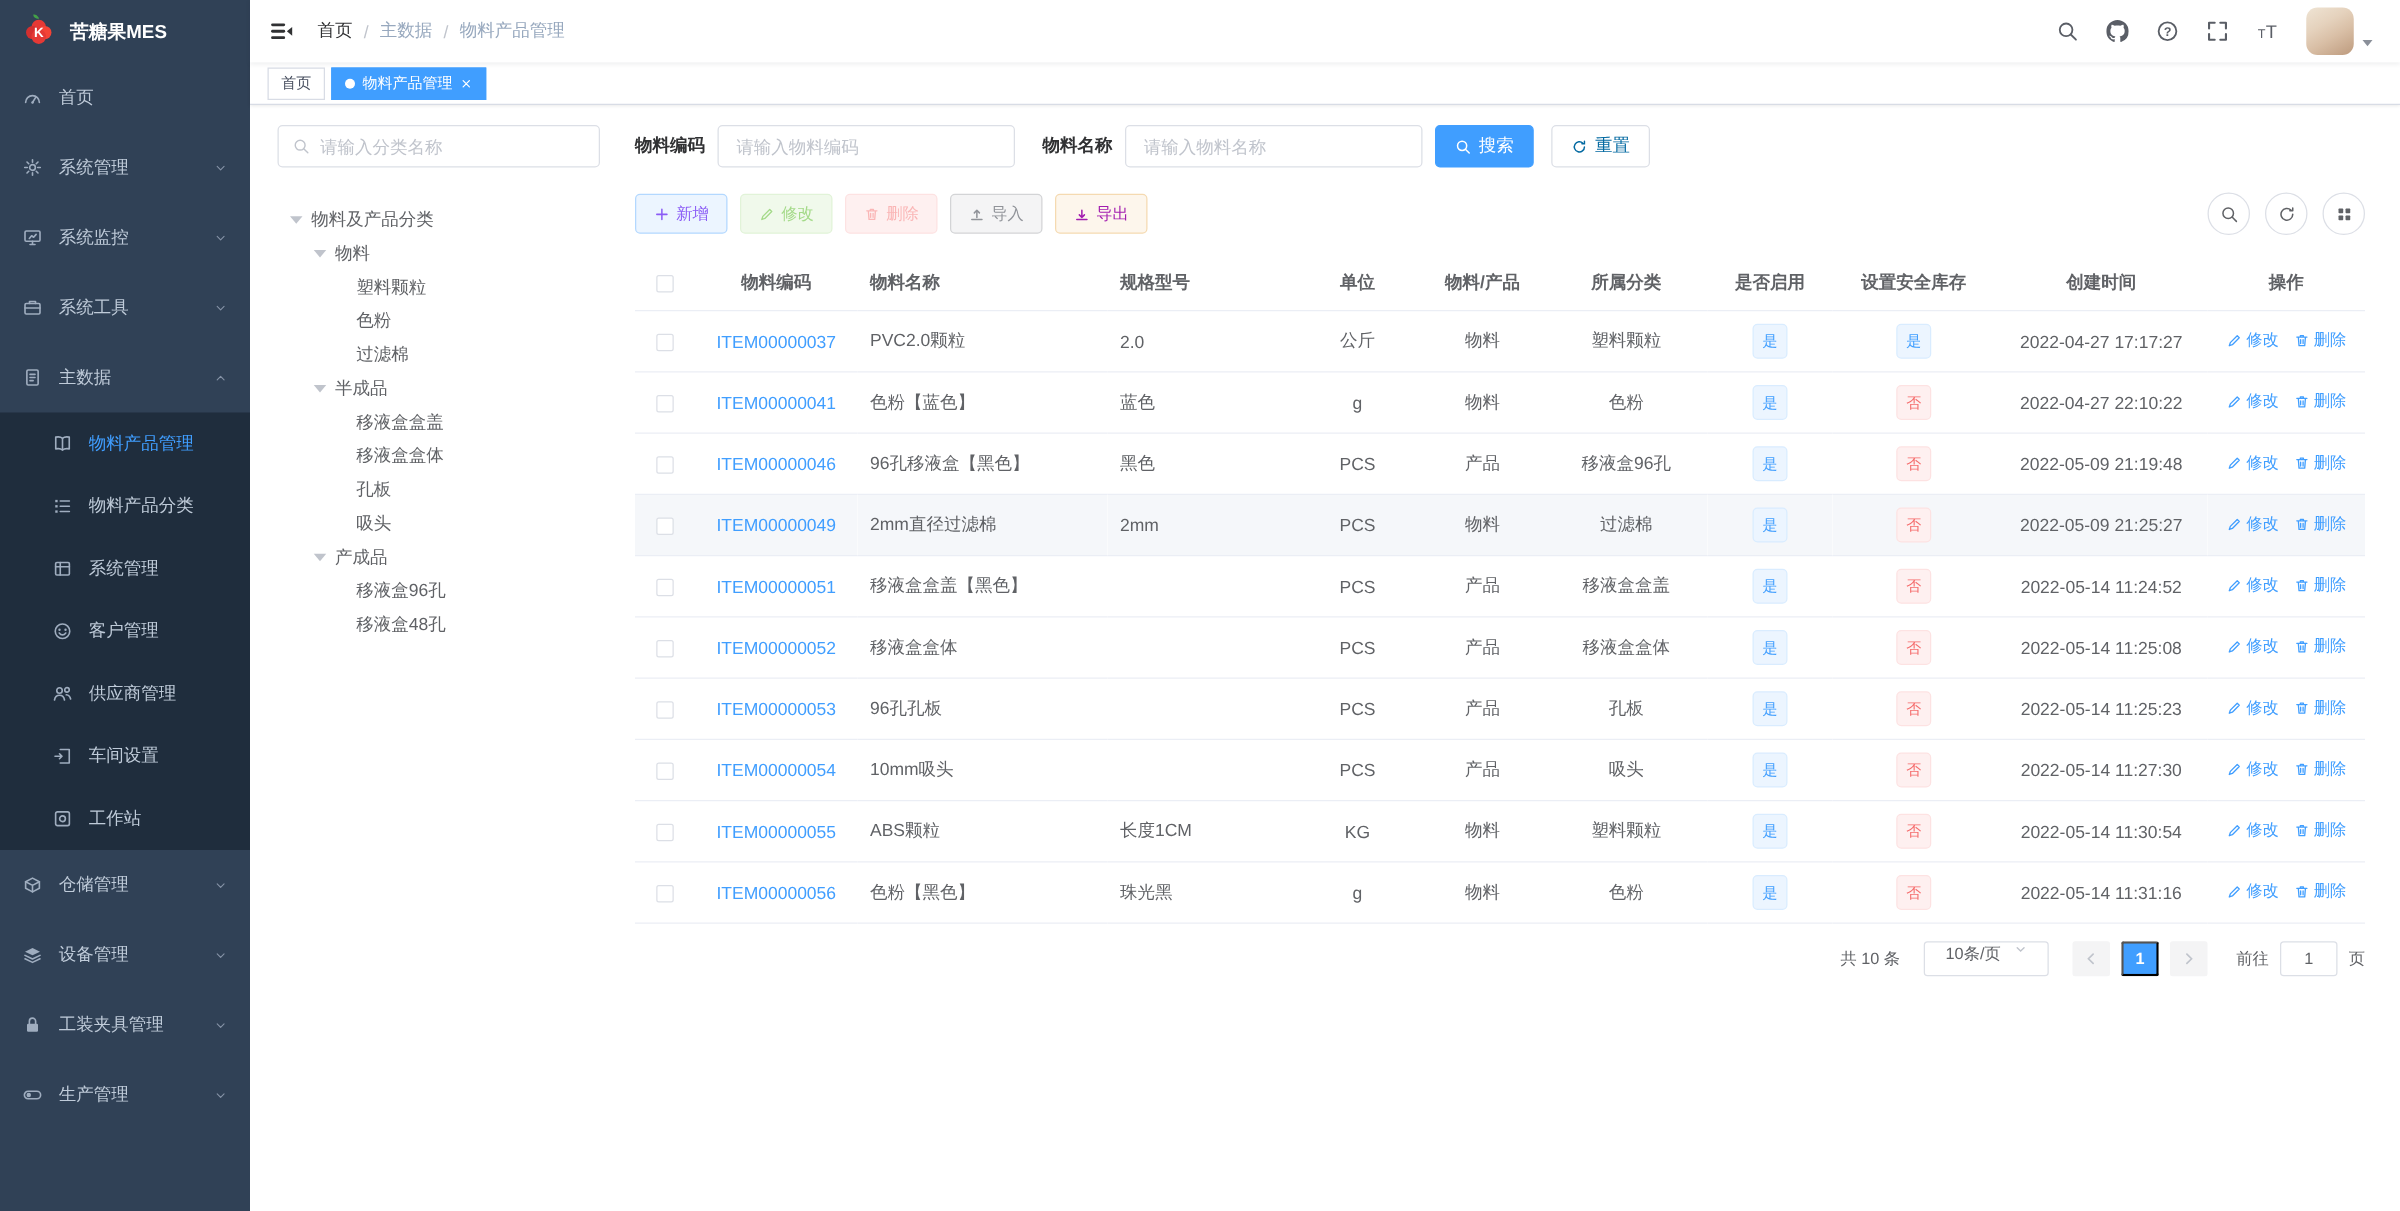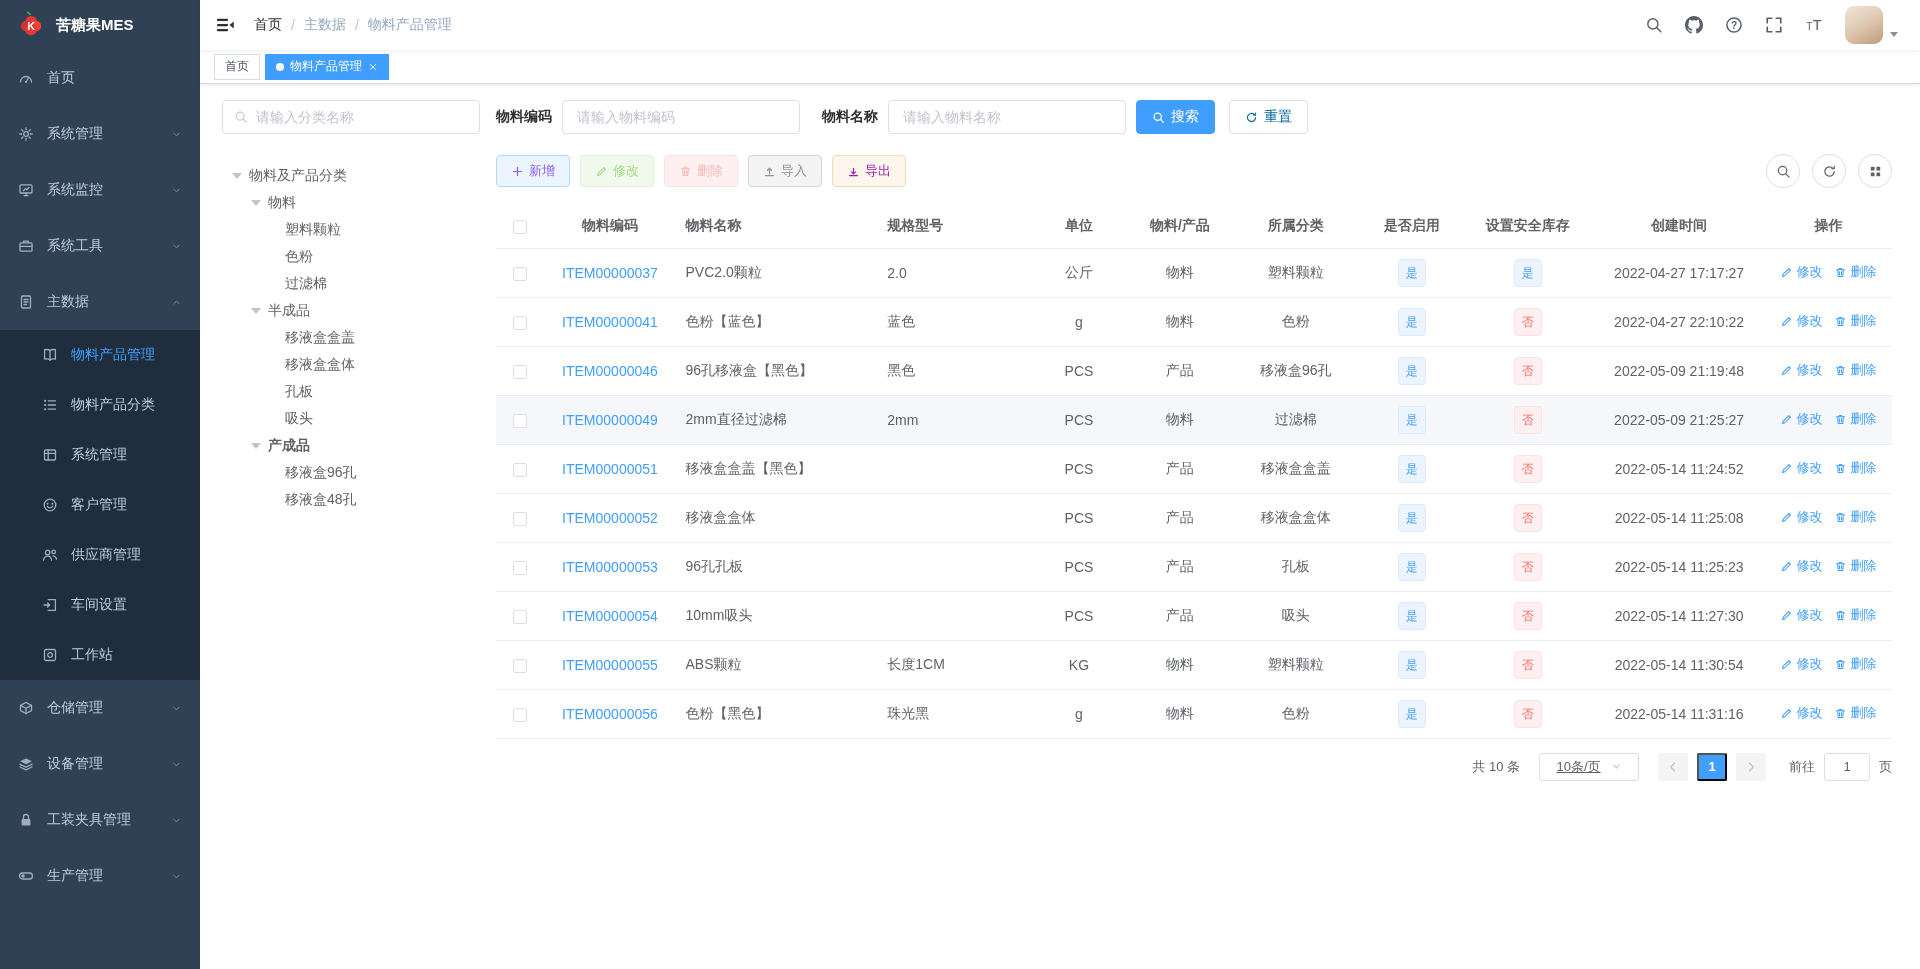--- a/index.html
+++ b/index.html
@@ -46,21 +46,21 @@
     box-shadow:0 1px 3px 0 rgba(0,0,0,.10); display:flex; align-items:center;
     padding-left:14px; gap:5px; position:relative; z-index:2; }
   .tab { height:26px; border:1px solid #d8dce5; background:#fff; color:#495060;
     font-size:12px; padding:0 10px; display:inline-flex; align-items:center; gap:6px; cursor:pointer; }
   .tab.active { background:#409eff; border-color:#409eff; color:#fff; }
   .tab-dot { width:8px; height:8px; border-radius:50%; background:#fff; }
   .tab-close { display:inline-flex; }
   .tab-close svg { width:10px; height:10px; }
 
   
-  .content { display:flex; padding:16px 28px 16px 22px; gap:16px; background:#fff; flex:1; min-height:0; }
+  .content { display:flex; padding:16px 28px 16px 22px; gap:28px; background:#fff; flex:1; min-height:0; }
   .left-panel { width:258px; flex-shrink:0; }
   .left-search { height:34px; border:1px solid #dcdfe6; border-radius:4px; display:flex;
     align-items:center; padding:0 11px; gap:8px; color:#c0c4cc; background:#fff; }
   .left-search svg { width:14px; height:14px; flex-shrink:0; }
   .left-search input { border:none; outline:none; flex:1; min-width:0; font-size:14px;
     color:#606266; font-family:inherit; }
   input::placeholder { color:#c0c4cc; }
   .tree { margin-top:28px; }
   .tree-node { height:27px; display:flex; align-items:center; color:#606266; cursor:pointer; }
   .tree-arrow { width:0; height:0; border-left:5px solid transparent; border-right:5px solid transparent;
@@ -113,22 +113,22 @@
   .tag-red { background:#fef0f0; border:1px solid #fde2e2; color:#f56c6c; }
   .op-link { color:#409eff; font-size:13px; display:inline-flex; align-items:center; gap:3px;
     margin:0 6px; cursor:pointer; text-decoration:none; }
   .op-ic { display:inline-flex; }
   .op-ic svg { width:13px; height:13px; }
 
   
   .pagination { margin-top:14px; display:flex; justify-content:flex-end; align-items:center;
     gap:9px; font-size:13px; color:#606266; padding-bottom:24px; }
   .page-select { width:100px; height:28px; border:1px solid #dcdfe6; border-radius:3px;
-    display:inline-flex; align-items:center; justify-content:center; gap:10px; cursor:pointer;
-    margin:0 10px; background:#fff;text-decoration:underline; }
+    display:inline-flex; align-items:flex-start; justify-content:center; gap:10px; cursor:pointer;
+    margin:0 10px; background:#fff; }
   .page-select svg { width:11px; height:11px; color:#c0c4cc; }
   .page-btn { min-width:30px; height:28px; border:none; border-radius:2px; background:#f4f4f5;
     color:#c0c4cc; display:inline-flex; align-items:center; justify-content:center; cursor:pointer; }
   .page-btn svg { width:12px; height:12px; }
   .page-num { min-width:30px; height:28px; border-radius:2px; background:#409eff; color:#fff;
     font-weight:bold; display:inline-flex; align-items:center; justify-content:center;
     font-size:13px; cursor:pointer; }
   .goto-label { margin-left:14px; }
   .goto-input { width:46px; height:28px; border:1px solid #dcdfe6; border-radius:3px;
     text-align:center; font-size:13px; color:#606266; font-family:inherit; outline:none; }
@@ -473,21 +473,21 @@
             </div>
             <div class="tree-node" style="padding-left: 63px;">
               <span>移液盒盒体</span>
             </div>
             <div class="tree-node" style="padding-left: 63px;">
               <span>孔板</span>
             </div>
             <div class="tree-node" style="padding-left: 63px;">
               <span>吸头</span>
             </div>
-            <div class="tree-node" style="padding-left: 29px; font-weight: bold;">
+            <div class="tree-node" style="padding-left: 29px;">
               <span class="tree-arrow"></span>
               <span>产成品</span>
             </div>
             <div class="tree-node" style="padding-left: 63px;">
               <span>移液盒96孔</span>
             </div>
             <div class="tree-node" style="padding-left: 63px;">
               <span>移液盒48孔</span>
             </div>
           </div>

